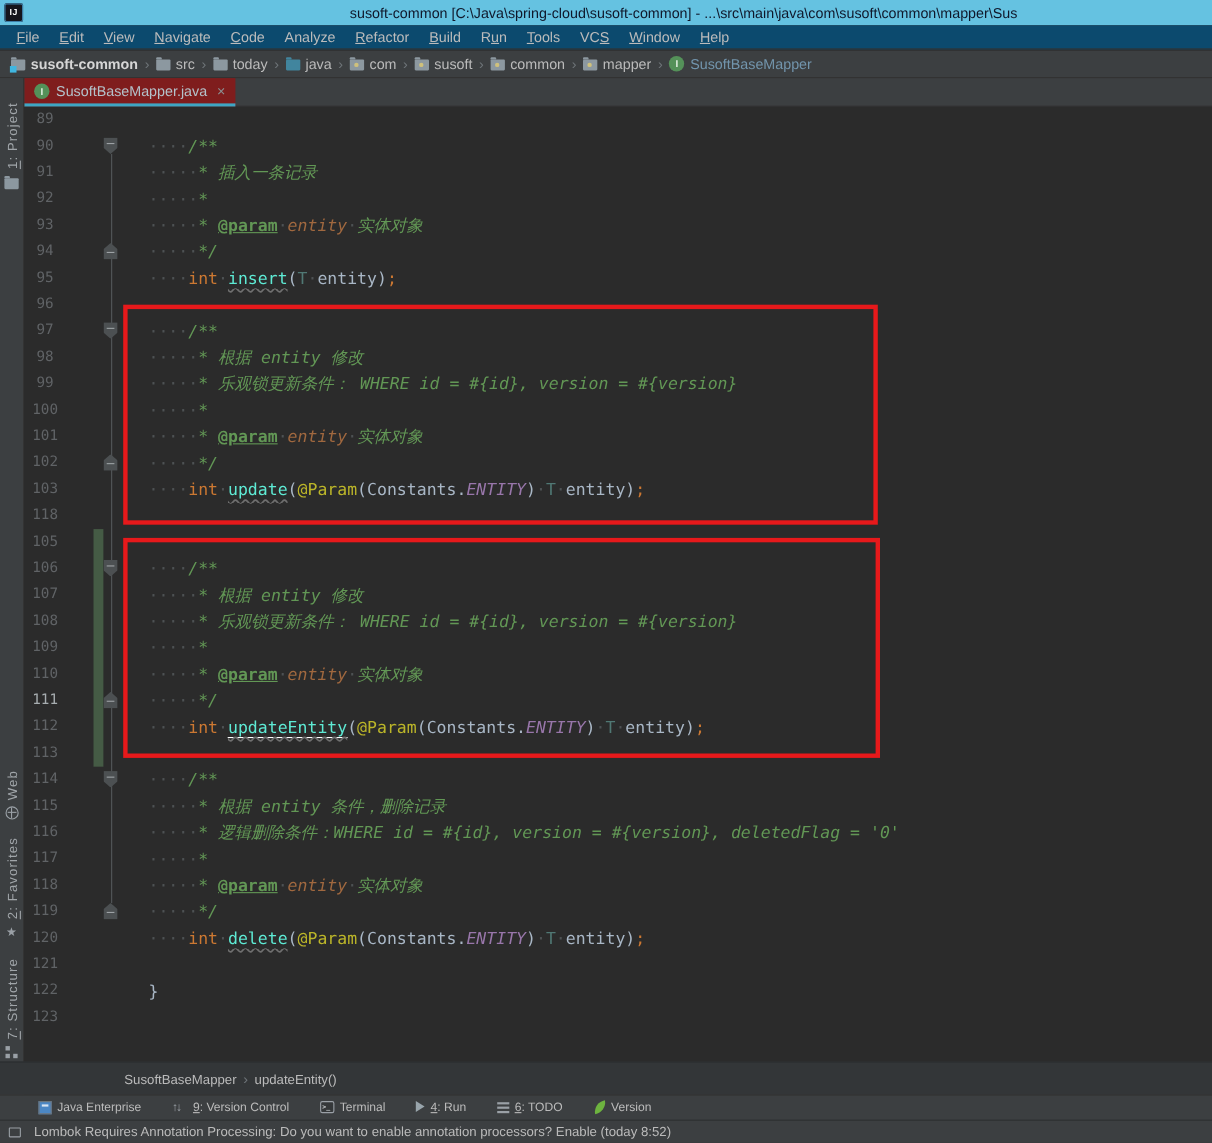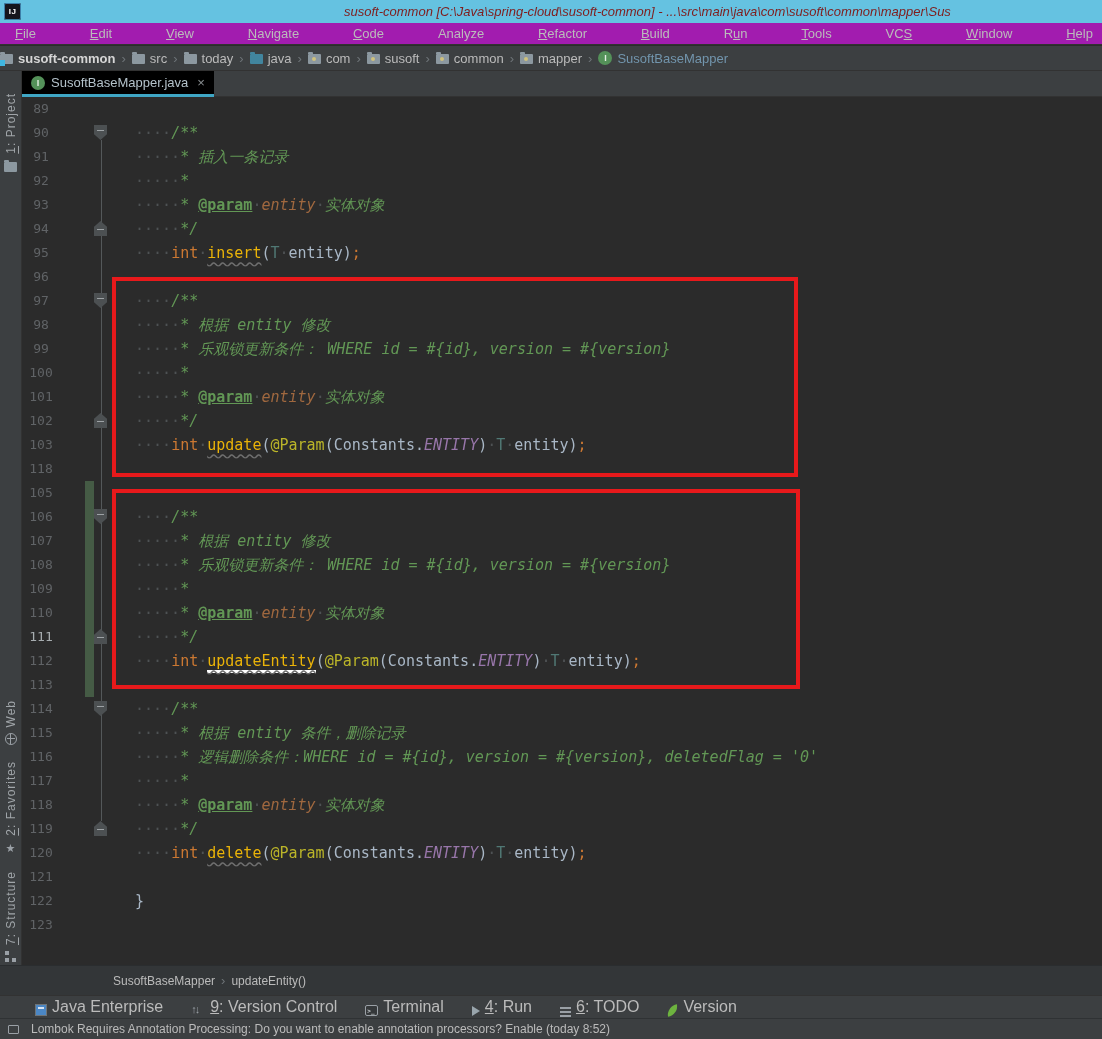--- a/index.html
+++ b/index.html
@@ -6,39 +6,39 @@
   body{width:1102px;height:1039px;position:relative;overflow:hidden;background:#2b2b2b;
        font-family:"Liberation Sans",sans-serif;-webkit-font-smoothing:antialiased;}
   .abs{position:absolute;}
 
   
   #titlebar{left:0;top:0;width:1102px;height:23px;background:#65c2e1;}
   #appicon{left:4px;top:3px;width:17px;height:17px;background:#15151c;border-radius:2px;
            box-shadow:inset 0 0 0 1px #3d7ea8;}
   #appicon::after{content:"IJ";display:block;text-align:center;color:#fff;
            font:bold 8px/17px "Liberation Sans",sans-serif;letter-spacing:.5px;}
-  #title-text{left:344px;top:4px;white-space:nowrap;color:#7f1d1d;font-size:13px;font-style:italic;}
-
-  
-  #menubar{left:0;top:23px;width:1102px;height:22px;background:#a21caf;border-bottom:1px solid #323232;
-           display:flex;align-items:center;padding-left:6px;box-sizing:border-box;justify-content:space-between;}
+  #title-text{left:318px;top:4px;white-space:nowrap;color:#0f172a;font-size:13px;}
+
+  
+  #menubar{left:0;top:23px;width:1102px;height:22px;background:#0c4a6e;border-bottom:1px solid #323232;
+           display:flex;align-items:center;padding-left:6px;box-sizing:border-box;}
   .menu-item{color:#bbbbbb;font-size:13px;padding:0 9px;cursor:default;}
   .menu-item u{text-decoration:underline;}
 
   
   #navbar{left:0;top:46px;width:1102px;height:25px;background:#3c3f41;border-bottom:1px solid #323232;
-          display:flex;align-items:center;box-sizing:border-box;}
+          display:flex;align-items:center;padding-left:10px;box-sizing:border-box;}
   .crumb{display:inline-flex;align-items:center;gap:5px;color:#bbbbbb;font-size:13px;}
   .crumb.bold .crumb-label{font-weight:bold;color:#d6d6d6;}
   .crumb.classref .crumb-label{color:#7295ad;}
   .crumb-sep{color:#6e7478;font-size:13px;margin:0 6px;}
 
   
   #tabbar{left:0;top:71px;width:1102px;height:26px;background:#3c3f41;border-bottom:1px solid #323232;box-sizing:border-box;}
-  #tab{position:absolute;left:22px;top:0;height:23px;background:#000000;display:flex;align-items:center;
+  #tab{position:absolute;left:22px;top:0;height:23px;background:#7f1d1d;display:flex;align-items:center;
        gap:6px;padding:0 9px;border-bottom:3px solid #3fa6c4;}
   #tab-label{color:#b4c2ca;font-size:13px;}
   .tab-close{color:#8b9093;font-size:13px;line-height:13px;margin-left:3px;}
 
   
   #stripe{left:0;top:71px;width:22px;height:924px;background:#3c3f41;border-right:1px solid #323232;
           box-sizing:border-box;display:flex;flex-direction:column;justify-content:space-between;
           align-items:center;padding:22px 0 6px 0;}
   .stripe-group{display:flex;flex-direction:column;align-items:center;gap:16px;}
   .stripe-btn{display:flex;flex-direction:column;align-items:center;gap:6px;cursor:default;}
@@ -66,36 +66,36 @@
   .s-w{color:#4e5254;}
   .s-cmt{color:#629755;font-style:italic;}
   .s-tag{color:#629755;font-weight:bold;text-decoration:underline;}
   .s-tagv{color:#a0683f;font-style:italic;}
   .s-kw{color:#cc7832;}
   .s-pl{color:#a9b7c6;}
   .s-semi{color:#cc7832;}
   .s-ann{color:#bbb529;}
   .s-sf{color:#9876aa;font-style:italic;}
   .s-tp{color:#507874;}
-  .s-m,.s-mu{color:#eab308;text-decoration:underline;text-decoration-style:wavy;
+  .s-m,.s-mu{color:#5eead4;text-decoration:underline;text-decoration-style:wavy;
       text-decoration-color:#6f6f6f;text-underline-offset:3px;text-align:right;}
-  .s-mu{border-bottom:3px solid #ffffff;}
+  .s-mu{border-bottom:1px solid #ffffff;}
 
   
   .hl{border:4px solid #e7191b;pointer-events:none;box-sizing:border-box;}
   #hl1{left:112px;top:277px;width:686px;height:200px;}
   #hl2{left:112px;top:489px;width:688px;height:200px;}
 
   
   #bnav{left:0;top:965px;width:1102px;height:30px;background:#333638;border-top:1px solid #2a2d2f;
         display:flex;align-items:center;padding-left:113px;box-sizing:border-box;}
   .bnav-item{color:#bbbbbb;font-size:12px;}
   #toolbar{left:0;top:995px;width:1102px;height:23px;background:#3c3f41;border-top:1px solid #323232;
         display:flex;align-items:center;gap:28px;padding-left:35px;box-sizing:border-box;}
-  .tool-btn{display:inline-flex;align-items:flex-end;gap:5px;color:#bbbbbb;font-size:16px;cursor:default;}
+  .tool-btn{display:inline-flex;align-items:flex-start;gap:5px;color:#bbbbbb;font-size:11px;cursor:default;}
   .tool-btn u{text-decoration:underline;}
   #statusbar{left:0;top:1018px;width:1102px;height:21px;background:#3c3f41;border-top:1px solid #2f3234;
         display:flex;align-items:center;padding-left:8px;box-sizing:border-box;gap:12px;}
   #status-msg{color:#bbbbbb;font-size:12px;}
 
   
   .ic{display:inline-block;position:relative;vertical-align:middle;flex:none;}
   .ic-folder,.ic-folder-project,.ic-folder-java,.ic-package{width:13px;height:10px;background:#8c98a0;border-radius:1px;margin-top:2px;}
   .ic-folder::before,.ic-folder-project::before,.ic-folder-java::before,.ic-package::before{
       content:"";position:absolute;top:-2px;left:0;width:5px;height:2px;background:inherit;border-radius:1px 1px 0 0;}

